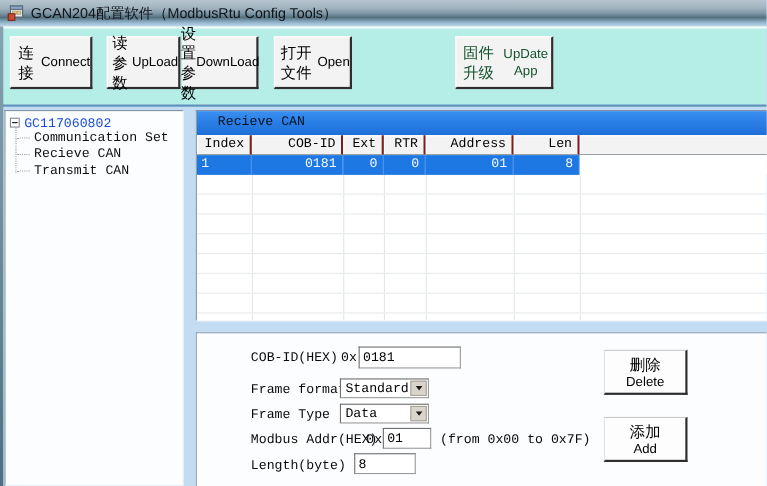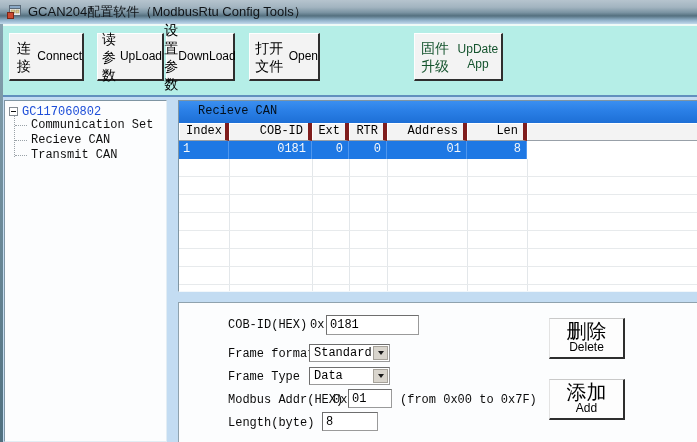--- a/index.html
+++ b/index.html
@@ -41,21 +41,21 @@
   .tree-child { position:absolute; left:26px; height:15px; font-size:12px; color:#101010; white-space:nowrap; line-height:15px; }
   .tree-child::before { content:""; position:absolute; left:-16px; top:7px; width:12px; border-top:1px dotted #9aa2a8; }
   .tc0{top:17px;} .tc1{top:32px;} .tc2{top:47px;}
 
   
   .table-panel { position:absolute; left:178px; top:100px; width:521px; height:192px;
     background:#fff; border-top:1px solid #7f95a3; border-left:1px solid #7f95a3; border-bottom:1px solid #f2f7fb; overflow:hidden; }
   .panel-title { height:22px; background:linear-gradient(180deg,#3b8ff0 0%,#2a7fe6 45%,#1d6fd6 100%);
     color:#04101c; font-size:12px; line-height:21px; padding-left:19px; }
   .thead { display:flex; height:18px; }
-  .th { background:#f3f3f3; border-right:4px solid #7f1d1d; border-bottom:1px solid #98a0a8;
+  .th { background:#f3f3f3; border-right:2px solid #7f1d1d; border-bottom:1px solid #98a0a8;
     box-shadow:inset 1px 1px 0 #ffffff; font-size:12px; line-height:16px; color:#000;
     text-align:right; padding:0 5px; flex:none; }
   .th.first { text-align:left; padding-left:7px; }
   .th.fill { flex:1; border-right:none; }
   .c0{width:50px;} .c1{width:83px;} .c2{width:37px;} .c3{width:38px;} .c4{width:80px;} .c5{width:60px;}
   .trow { display:flex; height:18px; }
   .trow.sel .td { background:#1e78e4; color:#f4f8fc; border-right:1px solid #4f97ee;
     font-size:12px; line-height:17px; text-align:right; padding:0 5px; flex:none; }
   .trow.sel .td.first { text-align:left; padding-left:4px; }
   .trow.sel .fill { flex:1; background:#fff; }
@@ -75,21 +75,21 @@
     font-family:"Liberation Mono","DejaVu Sans Mono",monospace; font-size:12px; color:#000; padding:0 3px; outline:none; }
   .combo { position:absolute; background:#fff; border:1px solid #9a9a9a; border-top-color:#6e6e6e; border-left-color:#6e6e6e; }
   .combo-value { position:absolute; left:4px; top:1px; font-size:12px; line-height:14px; color:#000; white-space:nowrap; }
   .combo-btn { position:absolute; right:1px; top:1px; bottom:1px; width:15px; background:#d9d5cd;
     border:1px solid #a6a29a; display:flex; align-items:center; justify-content:center; }
   .tri { width:0; height:0; border-left:3px solid transparent; border-right:3px solid transparent; border-top:4px solid #1a1a1a; }
   .act-btn { position:absolute; width:76px; height:41px; background:#fdfdfd;
     border-top:1px solid #c9c9c9; border-left:1px solid #e3e3e3;
     border-right:2px solid #2e2e2e; border-bottom:2px solid #2e2e2e;
     display:flex; flex-direction:column; align-items:center; justify-content:center; }
-  .act-btn .cn { font-family:"Liberation Sans",sans-serif; font-size:20px; line-height:17px; color:#000; }
+  .act-btn .cn { font-family:"Liberation Sans",sans-serif; font-size:14px; line-height:17px; color:#000; }
   .act-btn .en { font-size:12px; line-height:14px; color:#000; }
 </style>
 </head>
 <body>
 
 <div class="screen">
 
   <div class="titlebar">
     <span class="app-icon">
       <svg width="16" height="16" viewBox="0 0 16 16">

